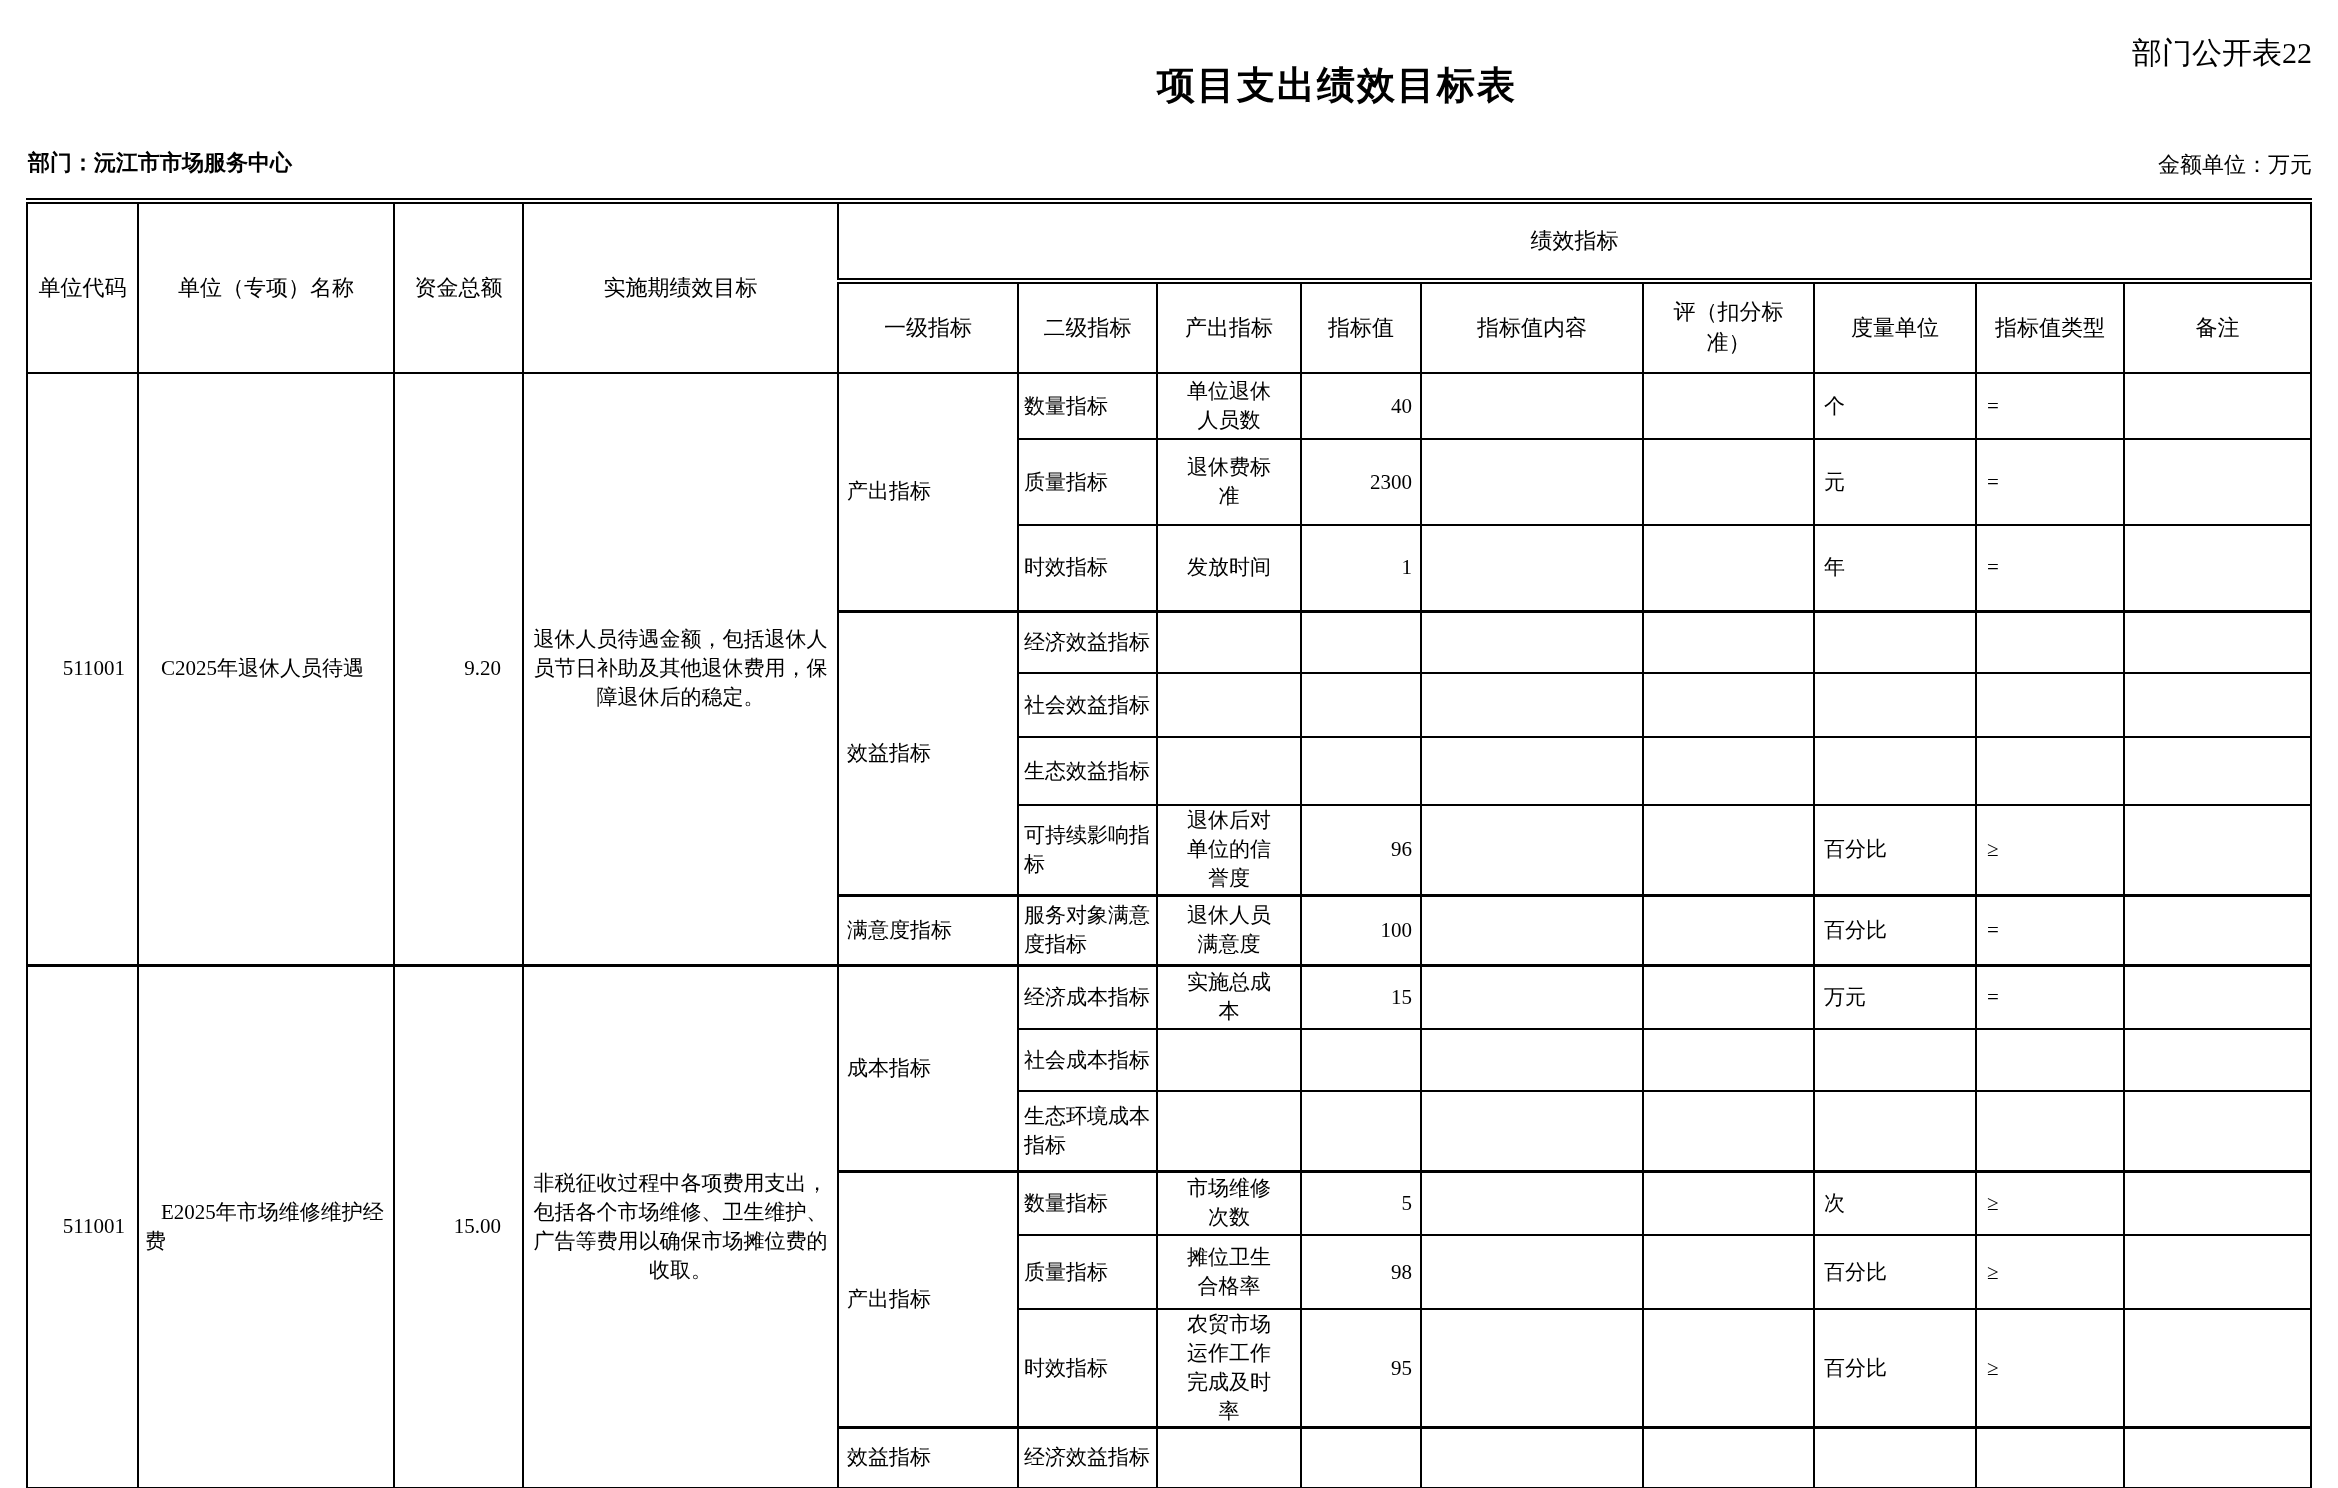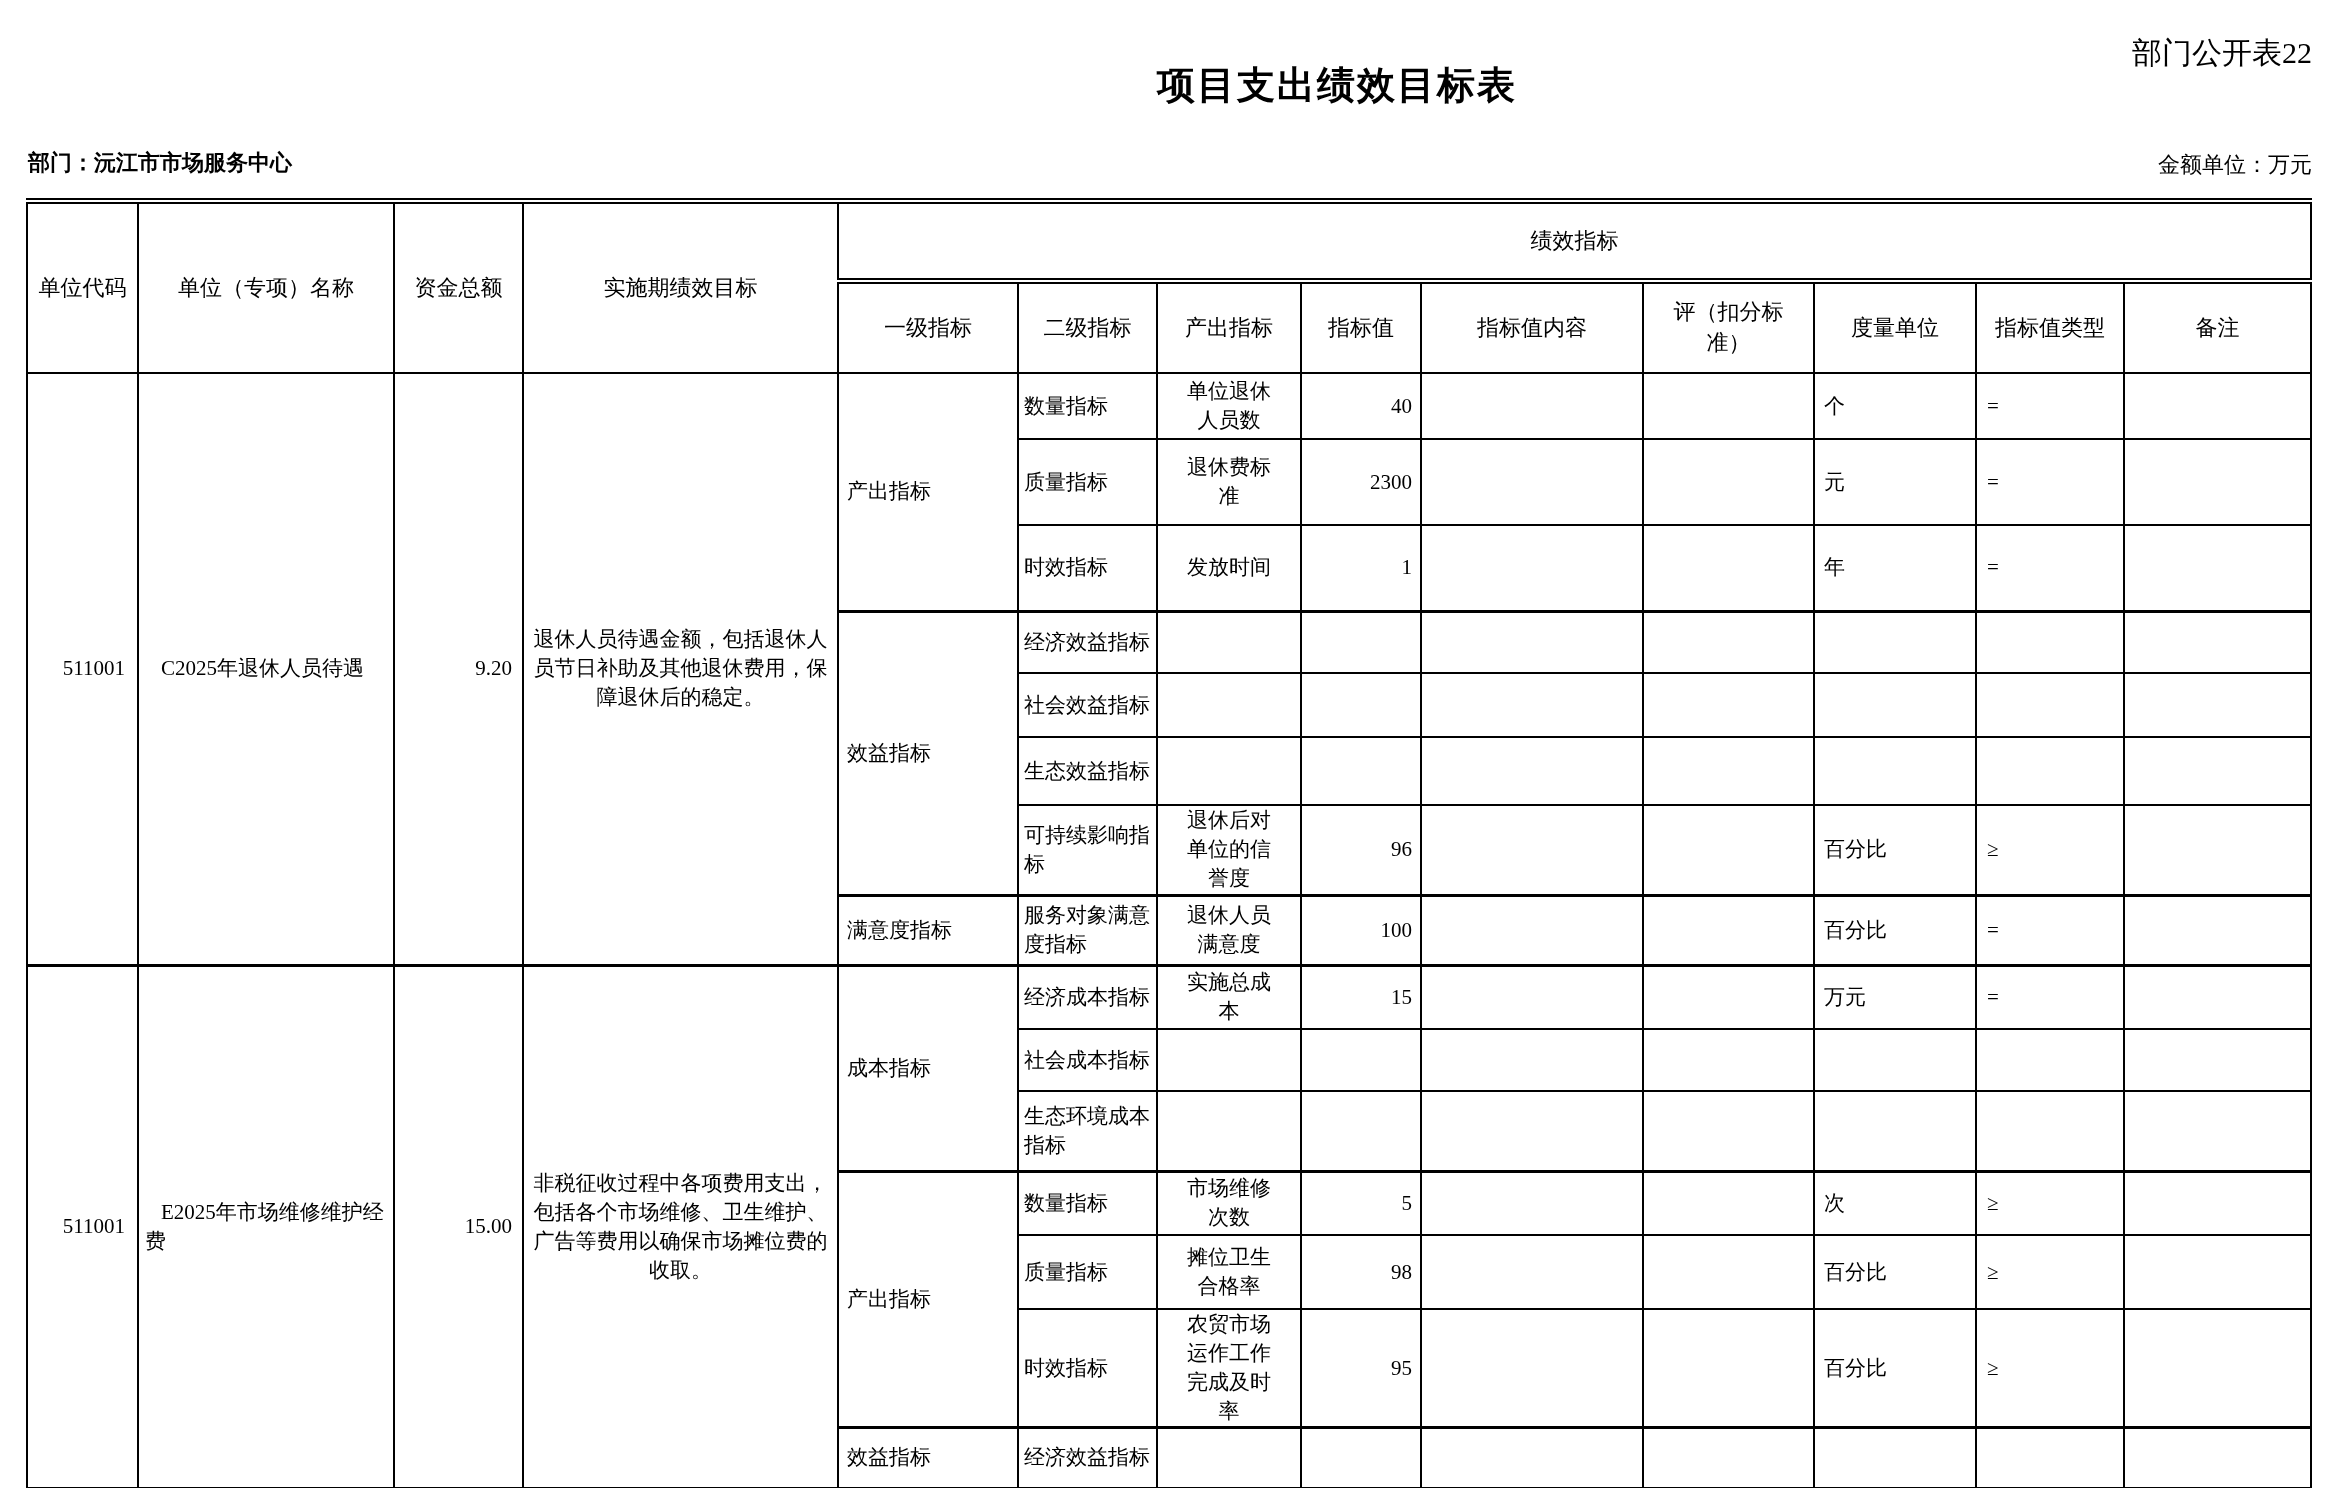--- a/index.html
+++ b/index.html
@@ -22,21 +22,21 @@
   .perf th,.perf td{border:2px solid #000;vertical-align:middle;overflow:hidden;}
   .perf thead th{font-weight:normal;font-size:22px;text-align:center;padding:0 8px;line-height:1.4;}
   tr.h1{height:80px;} tr.h2{height:92px;}
   th.perf-band{border-bottom:6px double #000;}
   th.hdr-code{padding:0 12px;}
   th.hdr-ded{padding:0 10px;}
 
   .perf td{font-size:21px;line-height:29px;}
   td.col-code{text-align:right;padding-right:12px;}
   td.col-name{text-align:left;padding:0 6px;text-indent:16px;}
-  td.col-amount{text-align:right;padding-right:10px;}
+  td.col-amount{text-align:right;padding-right:21px;}
   td.col-goal{text-align:center;padding:0 8px;}
   td.col-l1{text-align:left;padding:8px 8px;}
   td.col-l2{text-align:left;padding:0 5px;}
   td.col-l3{text-align:center;padding:0 24px;}
   td.col-val{text-align:right;padding-right:8px;border-radius:17px;}
   td.col-unit{text-align:left;padding-left:9px;}
   td.col-type{text-align:left;padding-left:10px;}
   td.col-content,td.col-ded,td.col-remark{padding:0 6px;}
   tr.group-start td{border-top:3px solid #000;}
   tr.sec-start td{border-top:3px solid #000;}

